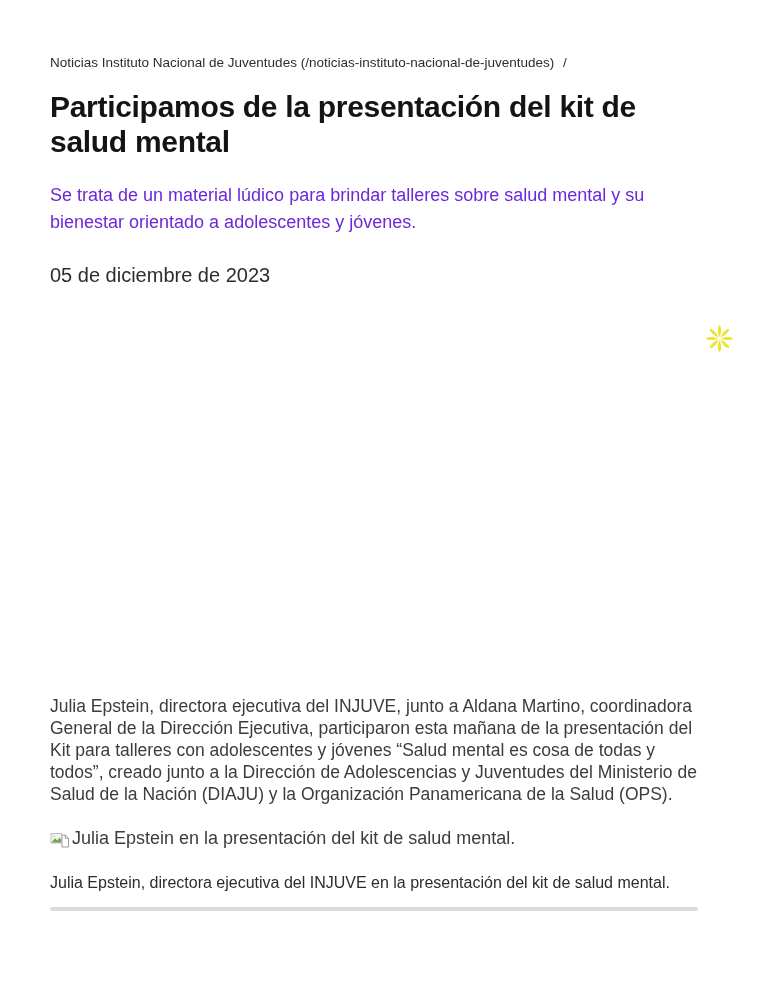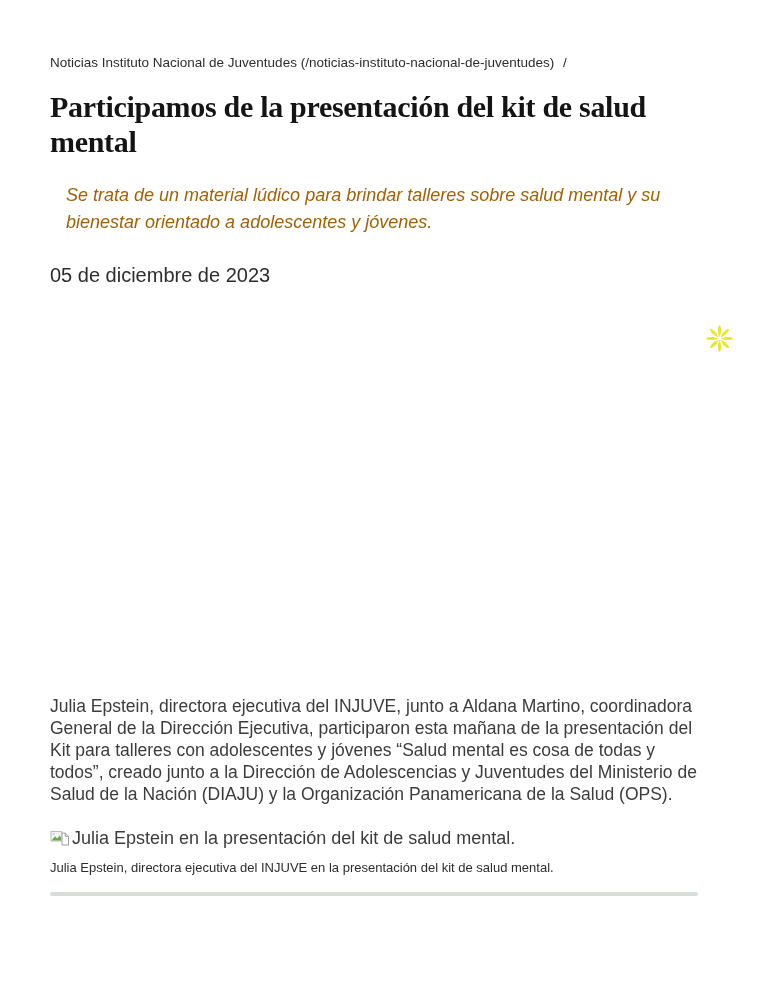--- a/index.html
+++ b/index.html
@@ -10,59 +10,59 @@
   }
   .page { position: relative; width: 748px; height: 1000px; }
   .content { padding: 54px 50px 0 50px; }
 
   .breadcrumb { font-size: 13.5px; line-height: 18px; color: #2d2d2d; }
   .breadcrumb a { color: #2d2d2d; text-decoration: none; cursor: pointer; }
   .crumb-sep { margin-left: 5px; color: #2d2d2d; }
 
   h1.title {
     margin: 17px 0 0 0;
-    font-family: Liberation Serif, serif;
+    font-family: Liberation Sans, sans-serif;
     font-weight: 700;
     font-size: 30px; line-height: 35px;
     letter-spacing: -0.3px;
     color: #141414;
     max-width: 673px;
   }
 
   p.lead {
-    margin: 23px 0 0 16px;
+    margin: 23px 0 0 0;
     font-size: 18px; line-height: 27px;
-    color: #a16207; max-width: 668px; font-style: italic;
+    color: #6d28d9; max-width: 668px;
   }
 
   p.date {
     margin: 30px 0 0 0;
     font-size: 20px; line-height: 19px;
     color: #2d2d2d;
   }
 
   .loader-area { position: relative; height: 410px; }
   .spinner { position: absolute; left: 653px; top: 37px; width: 33px; height: 33px; display: block; }
 
   p.body-text {
     margin: 0;
     font-size: 17.5px; line-height: 22px;
     color: #3c3c3c; max-width: 670px;
   }
 
   .img-row {
     margin-top: 21px;
-    display: flex; align-items: center; gap: 2px;
+    display: flex; align-items: flex-end; gap: 2px;
     font-size: 18px; line-height: 24px; color: #3c3c3c;
   }
   .broken-icon { display: inline-flex; width: 20px; height: 20px; flex: 0 0 auto; }
 
   p.caption {
-    margin: 9px 0 0 0;
-    font-size: 13px; line-height: 18px;
+    margin: 24px 0 0 0;
+    font-size: 16px; line-height: 18px;
     color: #2d2d2d;
   }
 
   .divider {
     margin-top: 15px;
     height: 4px;
     background: #d7ded9;
     border-radius: 2px;
   }
 </style>

